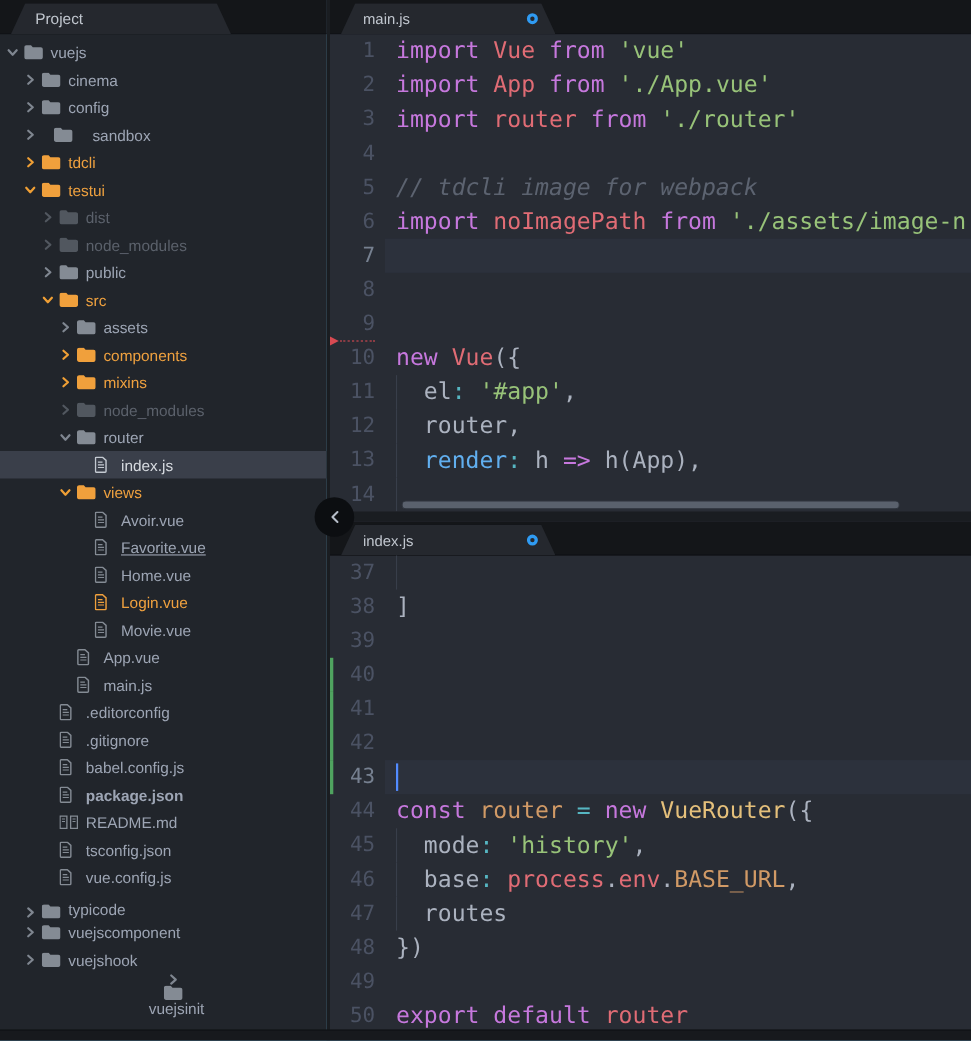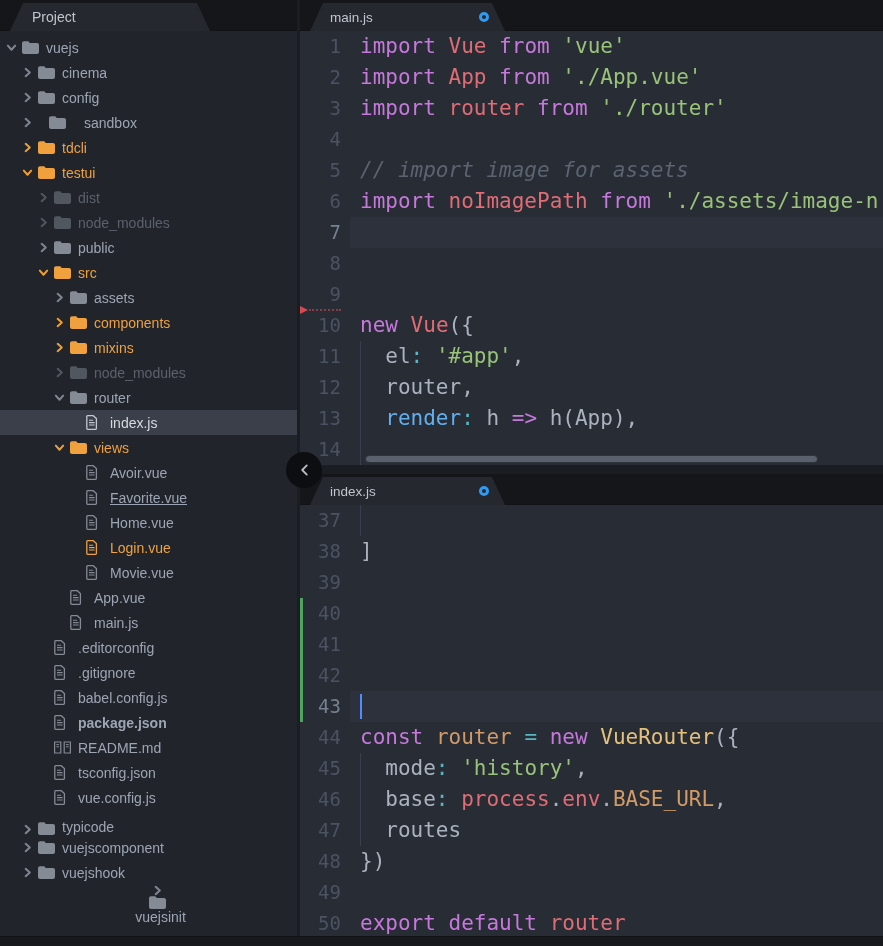--- a/index.html
+++ b/index.html
@@ -494,21 +494,21 @@
           <div class="code-row">
             <span class="gut">3</span>
             <span class="ltext"><span class="tok-kw">import</span><span class="tok-pl"> </span><span class="tok-id">router</span><span class="tok-pl"> </span><span class="tok-kw">from</span><span class="tok-pl"> </span><span class="tok-str">'./router'</span></span>
           </div>
           <div class="code-row">
             <span class="gut">4</span>
             <span class="ltext"></span>
           </div>
           <div class="code-row">
             <span class="gut">5</span>
-            <span class="ltext"><span class="tok-com">// import image for assets</span></span>
+            <span class="ltext"><span class="tok-com">// tdcli image for webpack</span></span>
           </div>
           <div class="code-row">
             <span class="gut">6</span>
             <span class="ltext"><span class="tok-kw">import</span><span class="tok-pl"> </span><span class="tok-id">noImagePath</span><span class="tok-pl"> </span><span class="tok-kw">from</span><span class="tok-pl"> </span><span class="tok-str">'./assets/image-n</span></span>
           </div>
           <div class="code-row hl">
             <span class="gut">7</span>
             <span class="ltext"></span>
           </div>
           <div class="code-row">

